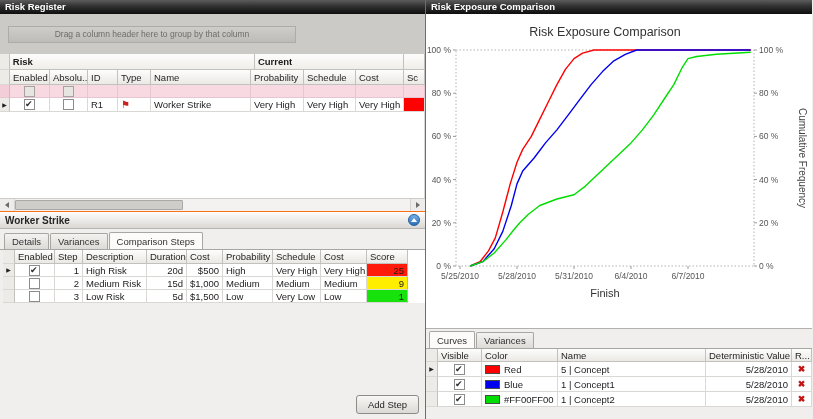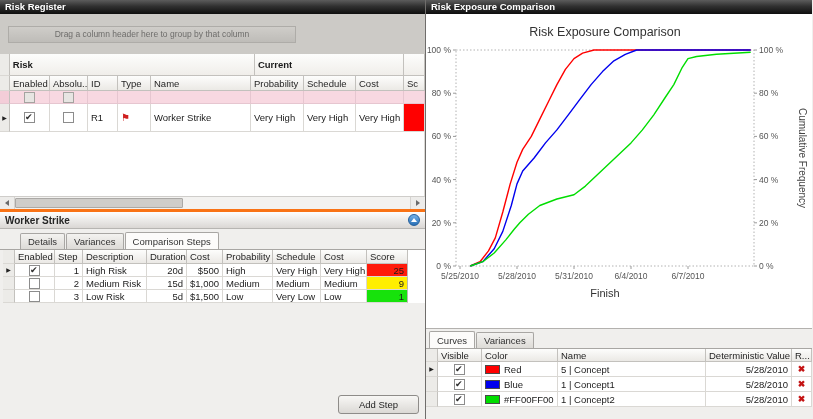--- a/index.html
+++ b/index.html
@@ -3,66 +3,66 @@
 <meta charset="utf-8">
 <style>
 *{margin:0;padding:0;box-sizing:border-box}
 html,body{width:813px;height:419px;overflow:hidden}
 body{font-family:"Liberation Sans",sans-serif;font-size:10px;color:#1b1b1b;background:#f0efed}
 .app{display:flex;width:813px;height:419px}
 .left{width:426px;border-right:1px solid #6f6d6b;display:flex;flex-direction:column}
 .right{width:386px;display:flex;flex-direction:column;background:#f0efed}
 .titlebar-dark{height:14px;flex:0 0 14px;background:linear-gradient(#5c5c5c,#303030 45%,#0e0e0e);color:#fff;font-size:9.5px;font-weight:bold;padding:1px 5px;line-height:12px}
 
-.risk-register{height:212px;flex:0 0 212px;background:#fff;display:flex;flex-direction:column;border-bottom:3px solid #f97316}
+.risk-register{height:212px;flex:0 0 212px;background:#fff;display:flex;flex-direction:column;border-bottom:1px solid #f97316}
 .groupbox{height:25px;flex:0 0 25px;background:#cccac6;display:flex;align-items:center;padding:20px 8px}
 .groupbox-bar{width:288px;height:17px;background:linear-gradient(#cfcdc9,#bebcb8);border:1px solid #aeaca8;color:#6e6d6b;font-size:8.5px;display:flex;align-items:center;justify-content:center;white-space:nowrap;overflow:hidden}
 .grow{display:flex;flex:0 0 auto}
 .cell{border-right:1px solid #dad8d4;border-bottom:1px solid #dad8d4;padding:0 3px;overflow:hidden;white-space:nowrap;display:flex;align-items:center;font-size:9.5px}
 .hcell{background:linear-gradient(#fdfdfc,#ebe9e5);border-right:1px solid #c3c1bd;border-bottom:1px solid #c3c1bd;color:#1f1f1f}
 .bcell{background:linear-gradient(#fdfdfc,#f0eeea);border-right:1px solid #c3c1bd;border-bottom:1px solid #c3c1bd;font-weight:bold}
 .indcell{background:#ecebe8;border-right:1px solid #c3c1bd;justify-content:center;padding:0;color:#333}
 .arrow{font-size:6px;line-height:1;color:#222}
 
 .rr .c0{width:10px}.rr .c1{width:40px}.rr .c2{width:38px}.rr .c3{width:30px}.rr .c4{width:33px}
 .rr .c5{width:100px}.rr .c6{width:53px}.rr .c7{width:52px}.rr .c8{width:48px}.rr .c9{width:21px}
 .rr .band0{width:251px}.rr .band1{width:153px}.rr .band2{width:21px}
-.r-band{height:22px}.r-head{height:15px}.r-filter{height:13px}.r-data{height:28px}
+.r-band{height:16px}.r-head{height:15px}.r-filter{height:13px}.r-data{height:14px}
 .filter-row .cell{background:#f8d8e1;border-color:#e6c6d0}
 .filter-row .indcell{background:#f3cdd8;border-right:1px solid #c3c1bd}
 .rr-fill{flex:1 1 auto;background:#fff;border-right:1px solid #dad8d4}
 
 .checkbox{width:11px;height:11px;background:#fff;border:1px solid #8c8c8c;margin:auto;position:relative;flex:0 0 11px}
 .checkbox.checked::after{content:"✔";position:absolute;left:0px;top:-2px;font-size:9px;color:#2f2f2f;line-height:12px}
 .checkbox.indet{background:#e7e5e2;border-color:#a5a3a0}
 .flag{color:#cf2020;font-size:10px;line-height:1}
 
 .hscroll{height:13px;flex:0 0 13px;background:#f3f2f0;border-top:1px solid #cfcdca;display:flex;align-items:stretch}
 .hs-btn{width:15px;background:#edecea;border-right:1px solid #d5d3d0;display:flex;align-items:center;justify-content:center}
 .hs-btn.rt{margin-left:auto;border-left:1px solid #d5d3d0;border-right:none}
 .tri-l{width:0;height:0;border-top:3px solid transparent;border-bottom:3px solid transparent;border-right:4px solid #6a6a6a}
 .tri-r{width:0;height:0;border-top:3px solid transparent;border-bottom:3px solid transparent;border-left:4px solid #6a6a6a}
 .hs-thumb{width:168px;margin:1px 0;background:#cfcdca;border:1px solid #aba9a6;border-radius:1px}
 
 .detail-panel{flex:1;background:#f0efed;display:flex;flex-direction:column;position:relative}
 .panel-titlebar{height:17px;flex:0 0 17px;background:linear-gradient(#fefefe,#dad7d4);border-bottom:1px solid #b7b5b2;display:flex;align-items:center;padding:0 5px;font-weight:bold;font-size:10px;color:#262626}
 .collapse-btn{margin-left:auto;width:12px;height:12px;border-radius:50%;background:linear-gradient(#74b2e8,#2a70b6);border:1px solid #235e9b;display:flex;align-items:center;justify-content:center}
 .chev-up{width:0;height:0;border-left:3px solid transparent;border-right:3px solid transparent;border-bottom:4px solid #fff}
-.tabs{display:flex;padding:4px 20px 0;gap:1px;border-bottom:1px solid #a8a6a3;background:#f0efed;flex:0 0 auto}
+.tabs{display:flex;padding:4px 4px 0;gap:1px;border-bottom:1px solid #a8a6a3;background:#f0efed;flex:0 0 auto}
 .tab{height:16px;padding:0 7px;background:linear-gradient(#f3f2f0,#dddbd7);border:1px solid #a8a6a3;border-bottom:none;border-radius:2px 2px 0 0;display:flex;align-items:center;font-size:9.5px;color:#333;position:relative}
 .tab.active{background:#fcfbfa;height:17px;margin-top:-1px;z-index:2}
 .ms{margin-left:3px;background:#fff}
 .ms .c0{width:12px}.ms .c1{width:40px}.ms .c2{width:28px}.ms .c3{width:64px}.ms .c4{width:40px}
 .ms .c5{width:36px}.ms .c6{width:50px}.ms .c7{width:48px}.ms .c8{width:46px}.ms .c9{width:41px}
 .m-head{height:14px}.m-data{height:13px}
 .num{justify-content:flex-end}
 .score-cell{justify-content:flex-end;color:#1a1a1a;border-right:1px solid #b9b7b4}
 .ms-wrap{flex:0 0 auto;background:#f0efed}
 .step-buttons{position:absolute;right:6px;bottom:5px;display:flex;gap:6px}
-.btn{height:19px;padding:0 20px;background:linear-gradient(#f8f7f5,#dbd9d5);border:1px solid #8e8c89;border-radius:3px;font-size:9.5px;display:flex;align-items:center;color:#1f1f1f}
+.btn{height:19px;padding:0 11px;background:linear-gradient(#f8f7f5,#dbd9d5);border:1px solid #8e8c89;border-radius:3px;font-size:9.5px;display:flex;align-items:center;color:#1f1f1f}
 
 .chart-wrap{height:315px;flex:0 0 315px;background:#fff;border-bottom:1px solid #b3b1ae}
 svg text{font-family:"Liberation Sans",sans-serif}
 
 .curves-panel{height:90px;flex:0 0 90px;background:#fdba74;display:flex;flex-direction:column}
 .curves-panel .tabs{padding:3px 3px 0}
 .cv{background:#fff}
 .cv .c0{width:12px}.cv .c1{width:44px}.cv .c2{width:76px}.cv .c3{width:148px}.cv .c4{width:86px}.cv .c5{width:20px}
 .v-head{height:13px}.v-data{height:15px}
 .swatch{width:15px;height:9px;border:1px solid #4a4a4a;margin-right:4px;flex:0 0 15px}

